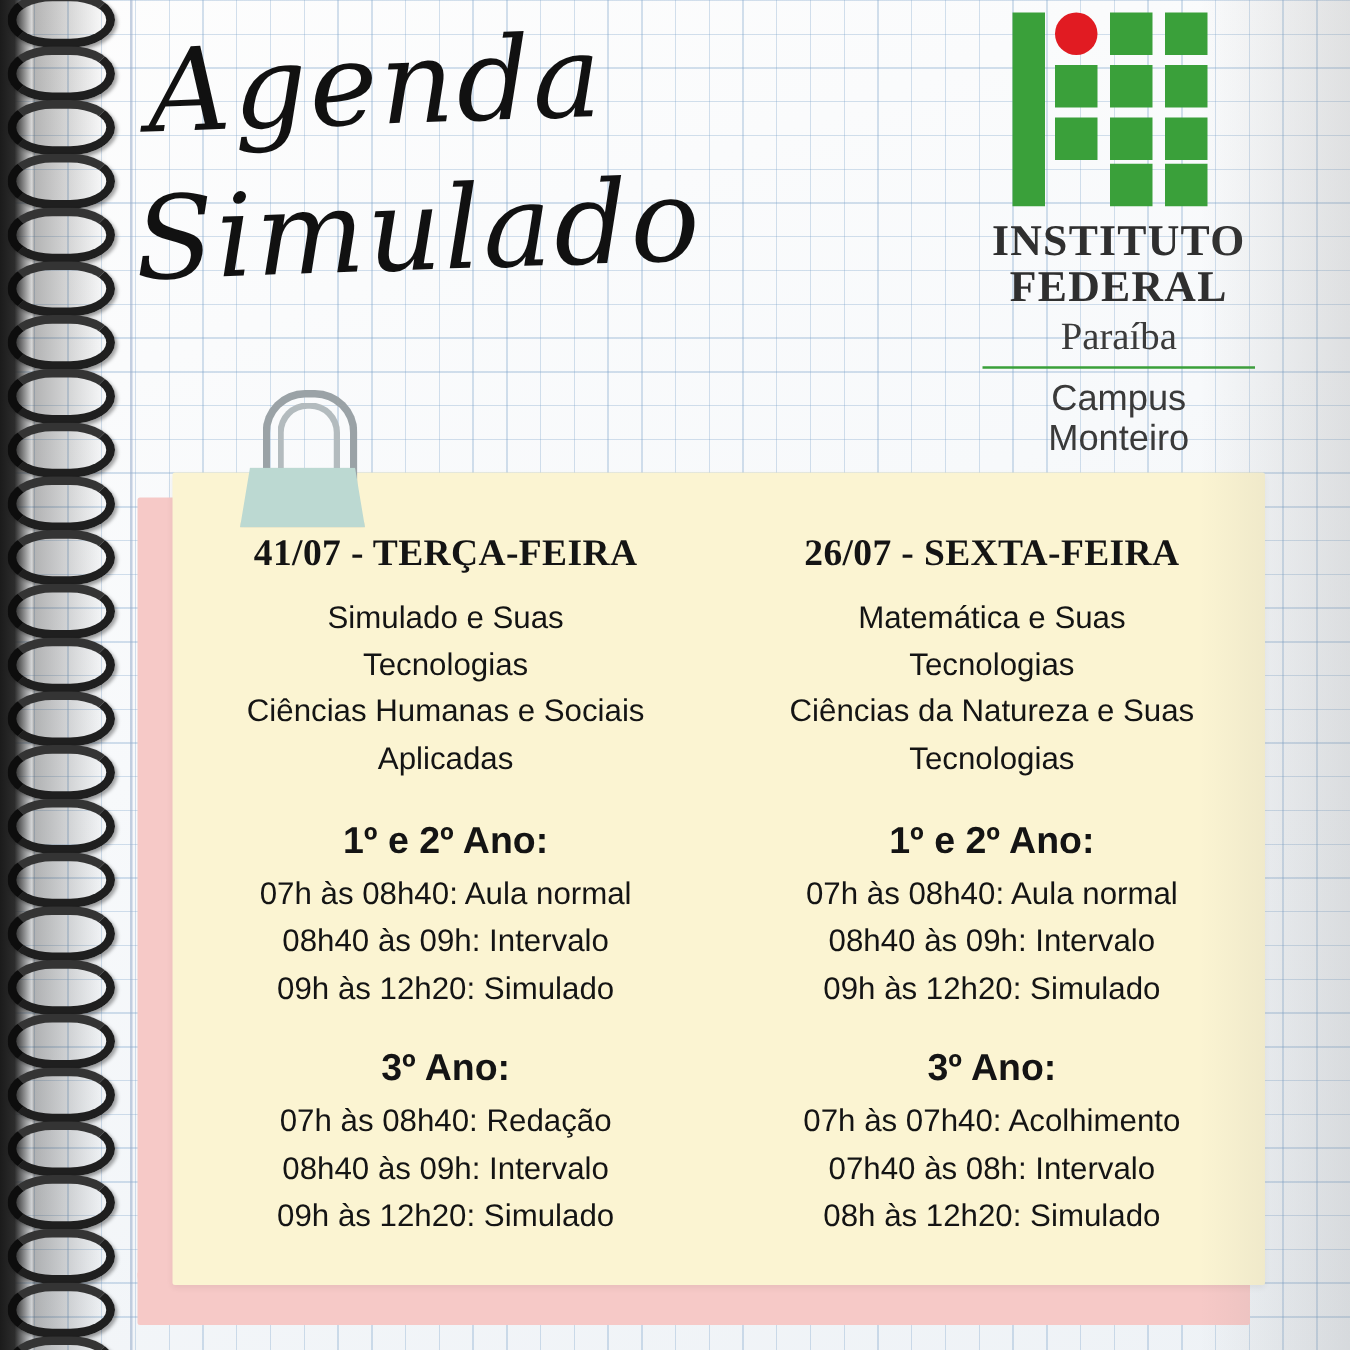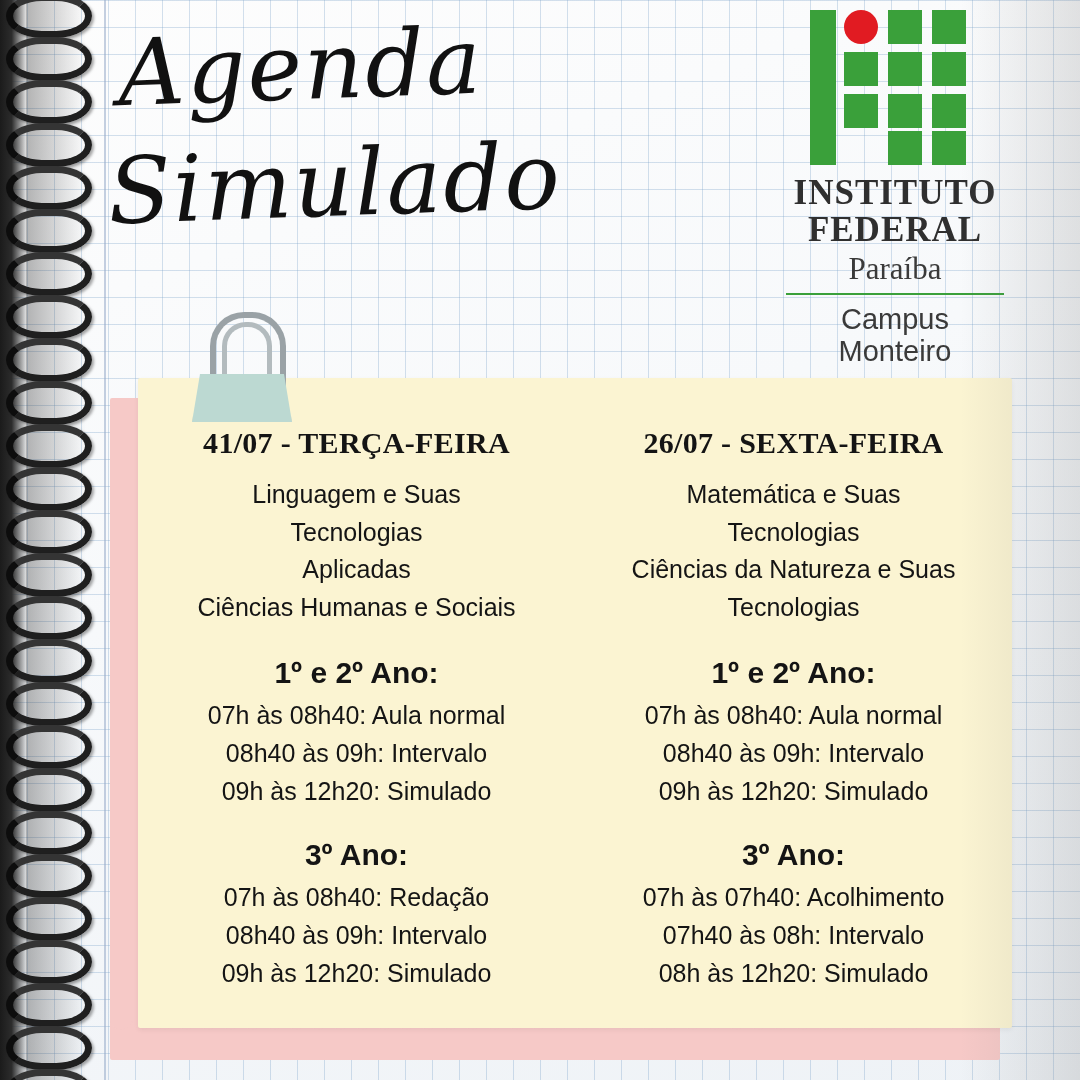--- a/index.html
+++ b/index.html
@@ -351,24 +351,24 @@
     <div class="clip-handle"></div>
     <div class="clip-handle2"></div>
     <div class="clip-body"></div>
   </div>
 
   <div class="cols">
 
     <div class="col">
       <div class="day-head">41/07 - TERÇA-FEIRA</div>
       <div class="subjects">
-        <div>Linguagem e Suas</div>
+        <div>Simulado e Suas</div>
         <div>Tecnologias</div>
+        <div>Ciências Humanas e Sociais</div>
         <div>Aplicadas</div>
-        <div>Ciências Humanas e Sociais</div>
       </div>
       <div class="group">
         <div class="group-title">1º e 2º Ano:</div>
         <div class="slot">07h às 08h40: Aula normal</div>
         <div class="slot">08h40 às 09h: Intervalo</div>
         <div class="slot">09h às 12h20: Simulado</div>
       </div>
       <div class="group">
         <div class="group-title">3º Ano:</div>
         <div class="slot">07h às 08h40: Redação</div>

